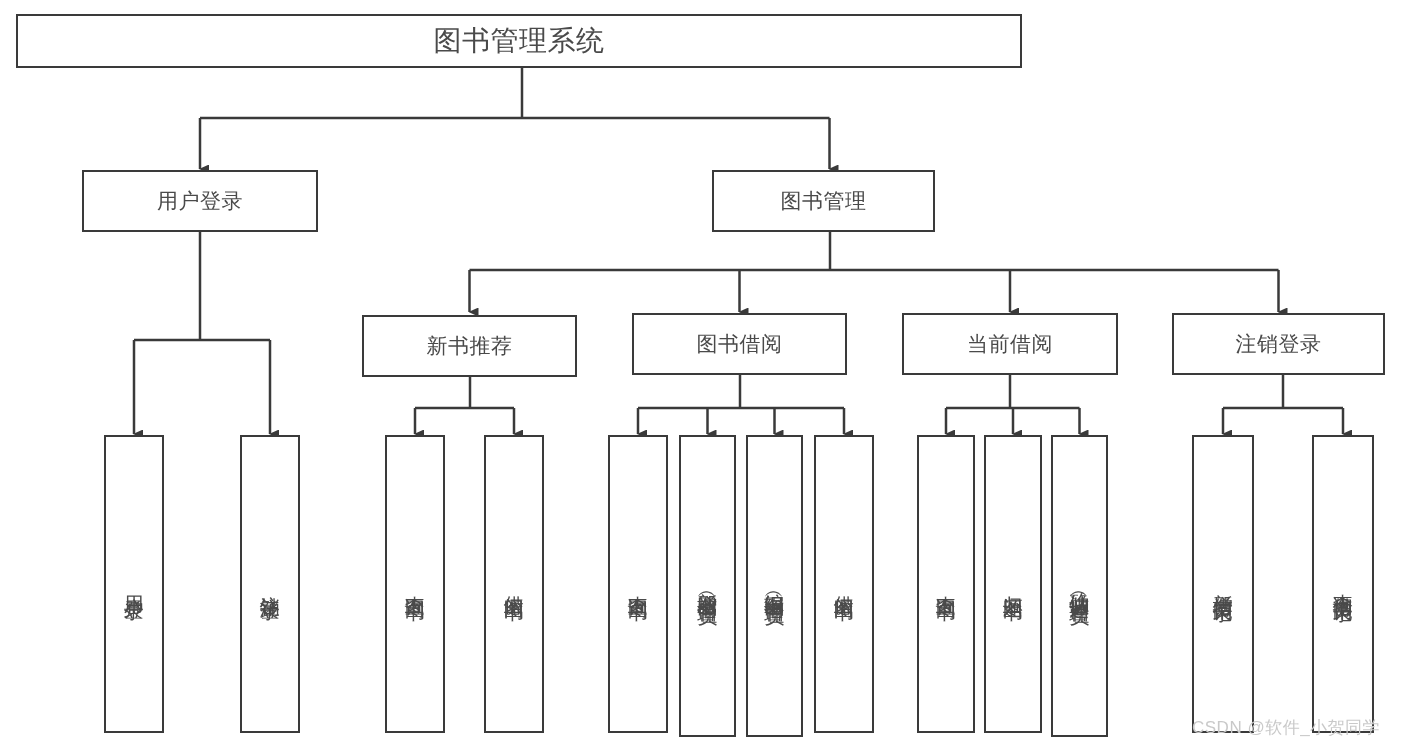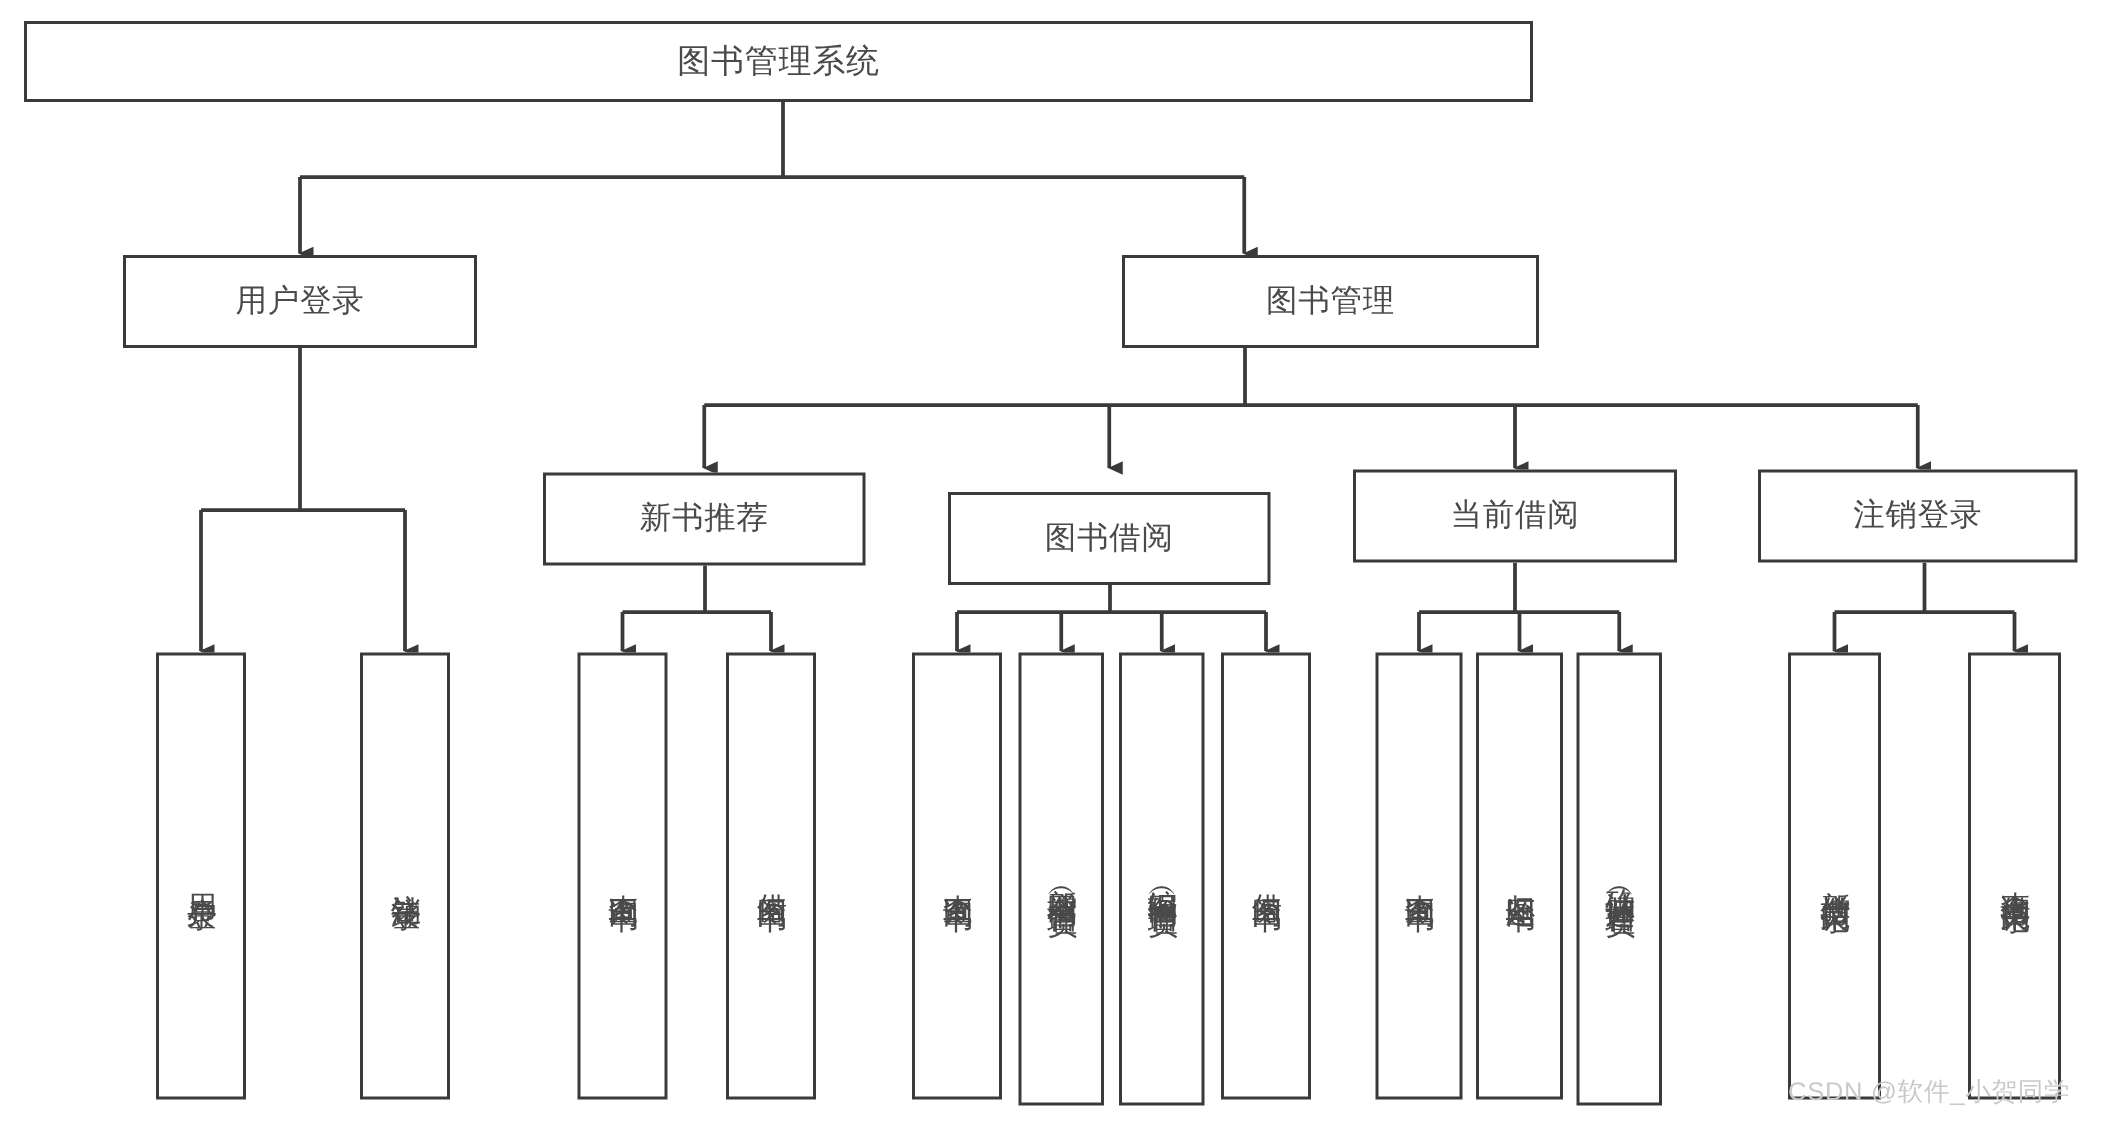--- a/index.html
+++ b/index.html
@@ -15,21 +15,21 @@
   }
   .node-label{
     color:#4a4a4a;font-size:21px;line-height:1.08;
     text-align:center;white-space:nowrap;letter-spacing:.5px;
   }
   .node-box.vertical .node-label{
     writing-mode:vertical-rl;text-orientation:upright;
     white-space:normal;letter-spacing:2px;line-height:1.12;
     font-size:20px;
   }
-  .node-box.root .node-label{font-size:22px;}
+  .node-box.root .node-label{font-size:28px;}
   .connectors{position:absolute;left:0;top:0;width:1405px;height:747px;pointer-events:none;}
   .watermark{
     position:absolute;color:#c9c9c9;font-size:17px;white-space:nowrap;
     letter-spacing:.5px;
   }
 </style>
 </head>
 <body>
 
 <div id="diagram-root">
@@ -75,27 +75,27 @@
         <line x1="1343" y1="408" x2="1343" y2="434" stroke="#3a3a3a" stroke-width="2.5" marker-end="url(#arrowhead)"></line>
       </g>
   </svg>
   <div id="node-layer">
       <div class="node-box root" style="left: 16px; top: 14px; width: 1006px; height: 54px;">
         <span class="node-label">图书管理系统</span>
       </div>
       <div class="node-box" style="left: 82px; top: 170px; width: 236px; height: 62px;">
         <span class="node-label">用户登录</span>
       </div>
-      <div class="node-box" style="left: 712px; top: 170px; width: 278px; height: 62px; margin-left: 36px;">
+      <div class="node-box" style="left: 712px; top: 170px; width: 223px; height: 62px;">
         <span class="node-label">图书管理</span>
       </div>
       <div class="node-box" style="left: 362px; top: 315px; width: 215px; height: 62px;">
         <span class="node-label">新书推荐</span>
       </div>
-      <div class="node-box" style="left: 632px; top: 313px; width: 215px; height: 62px; margin-top: 15px;">
+      <div class="node-box" style="left: 632px; top: 313px; width: 215px; height: 62px;">
         <span class="node-label">图书借阅</span>
       </div>
       <div class="node-box" style="left: 902px; top: 313px; width: 216px; height: 62px;">
         <span class="node-label">当前借阅</span>
       </div>
       <div class="node-box" style="left: 1172px; top: 313px; width: 213px; height: 62px;">
         <span class="node-label">注销登录</span>
       </div>
       <div class="node-box vertical" style="left: 104px; top: 435px; width: 60px; height: 298px;">
         <span class="node-label">用户登录</span>

